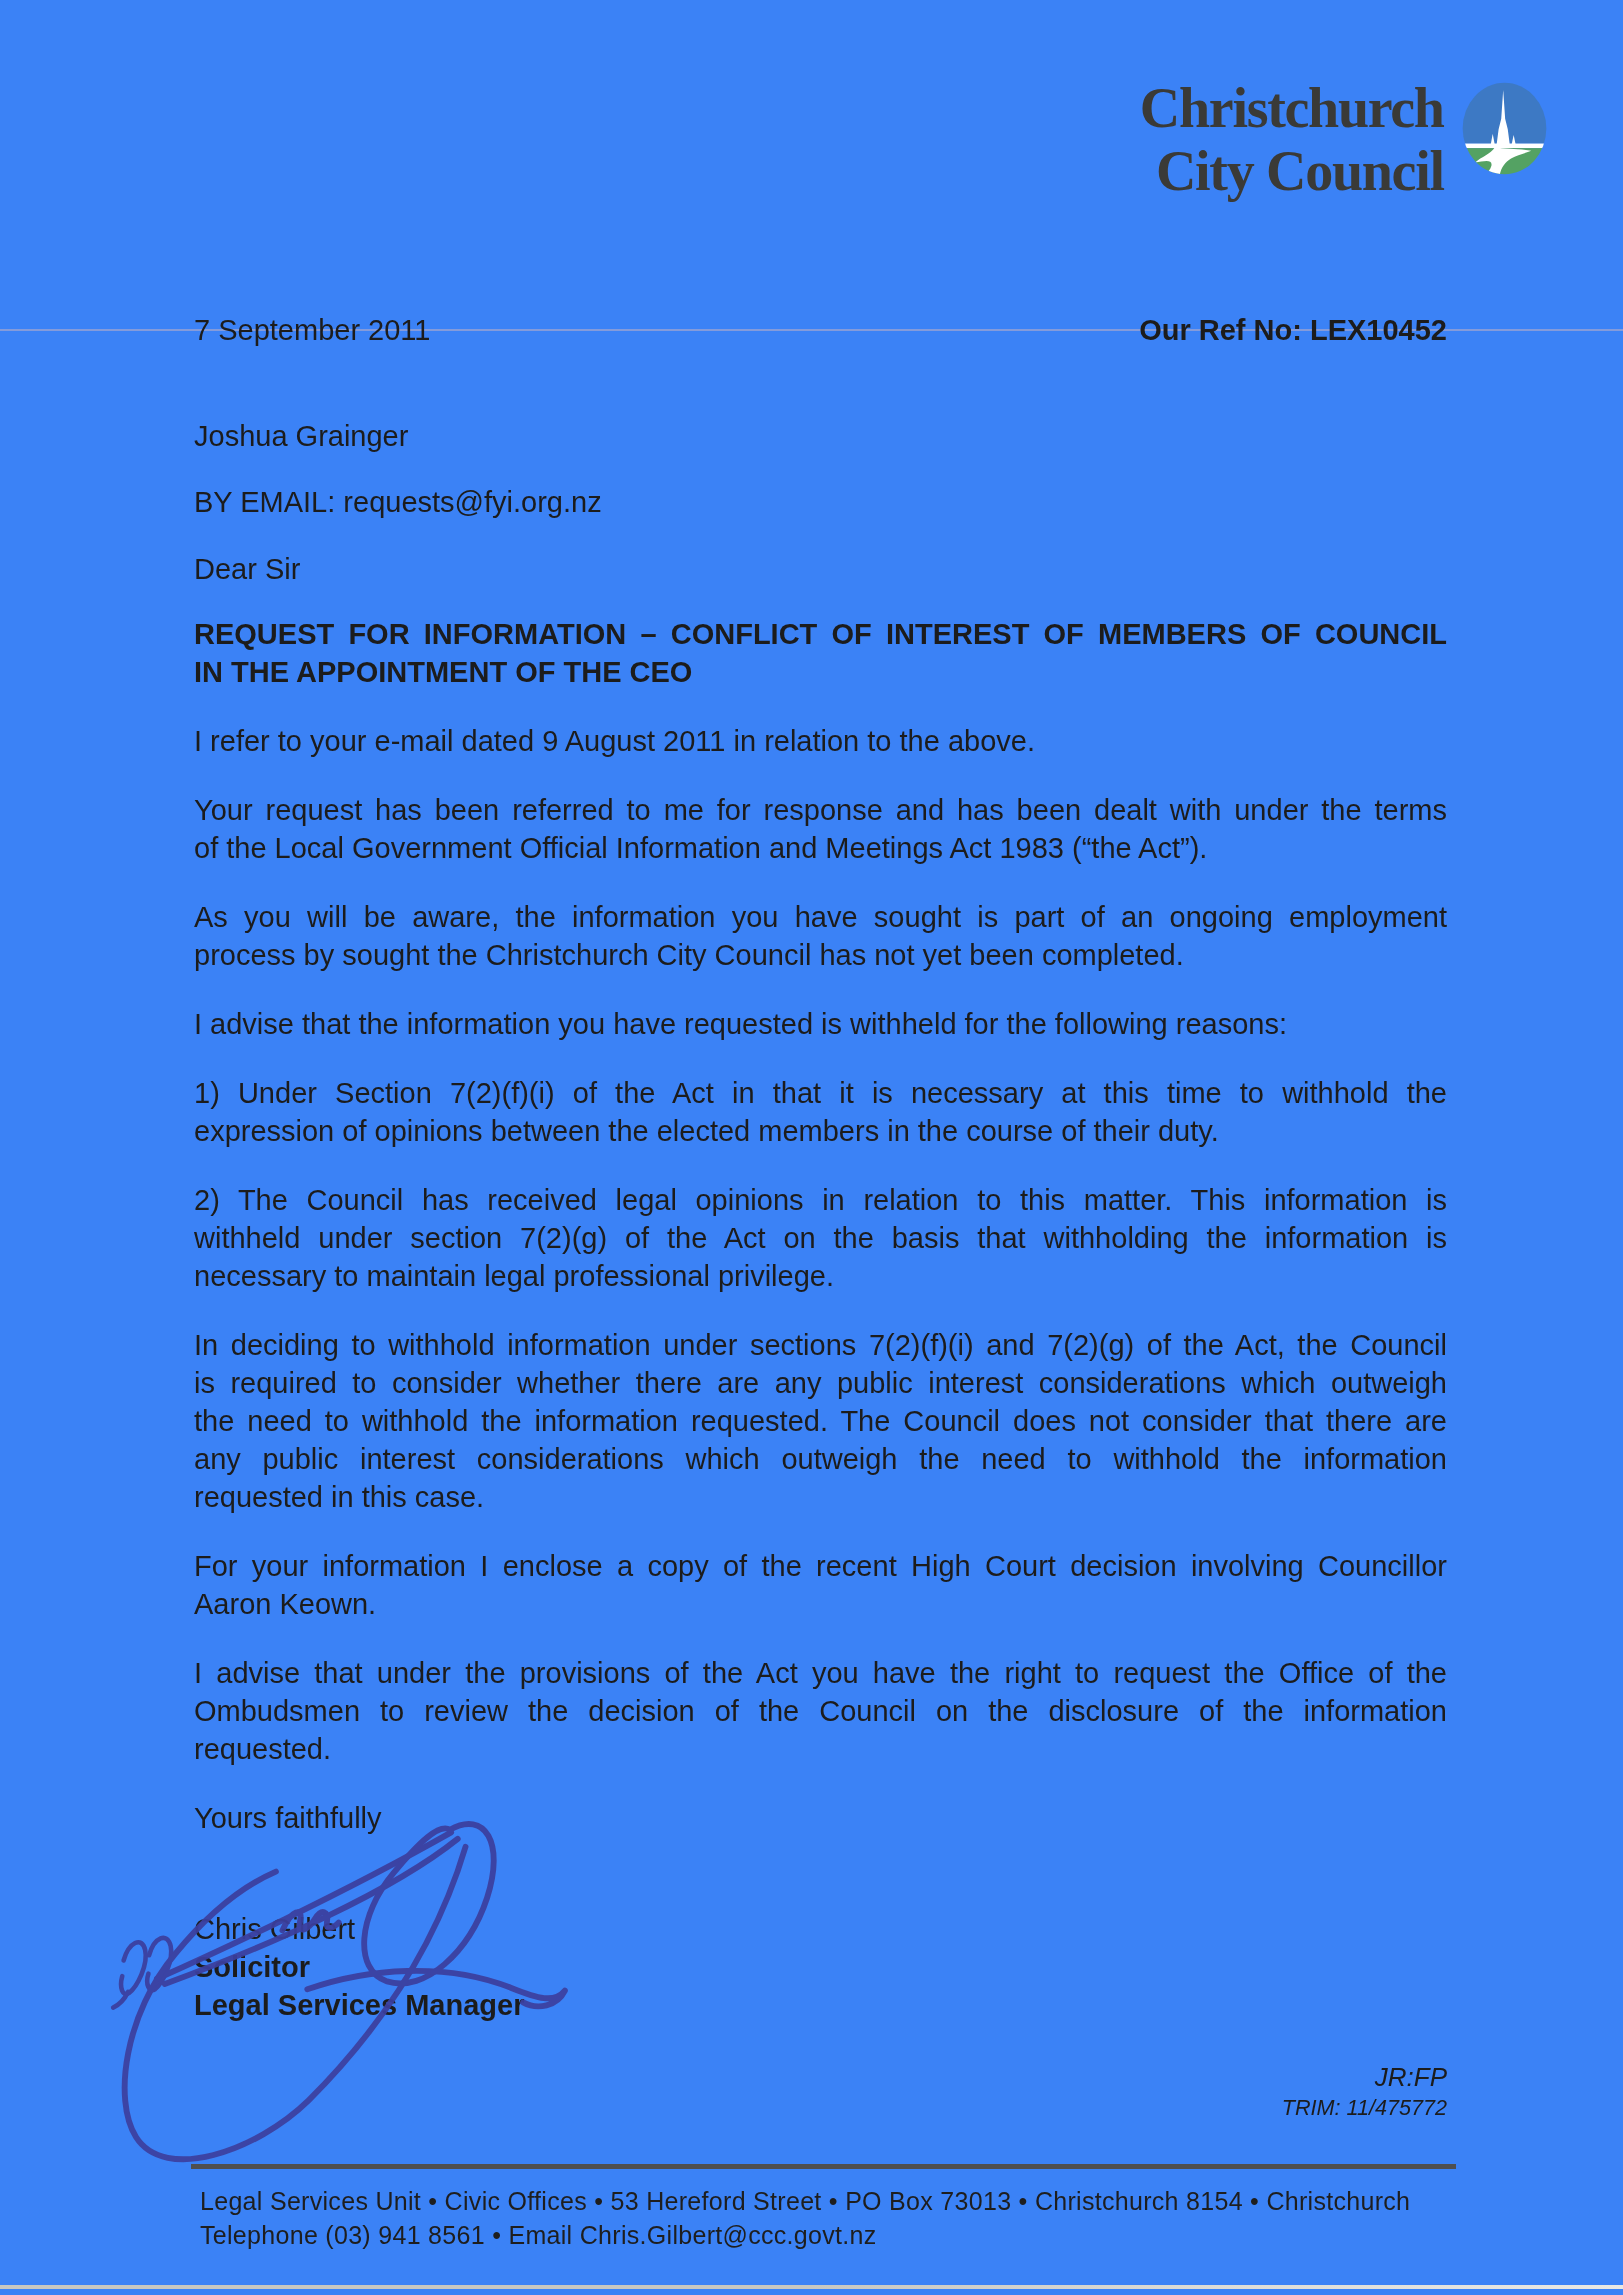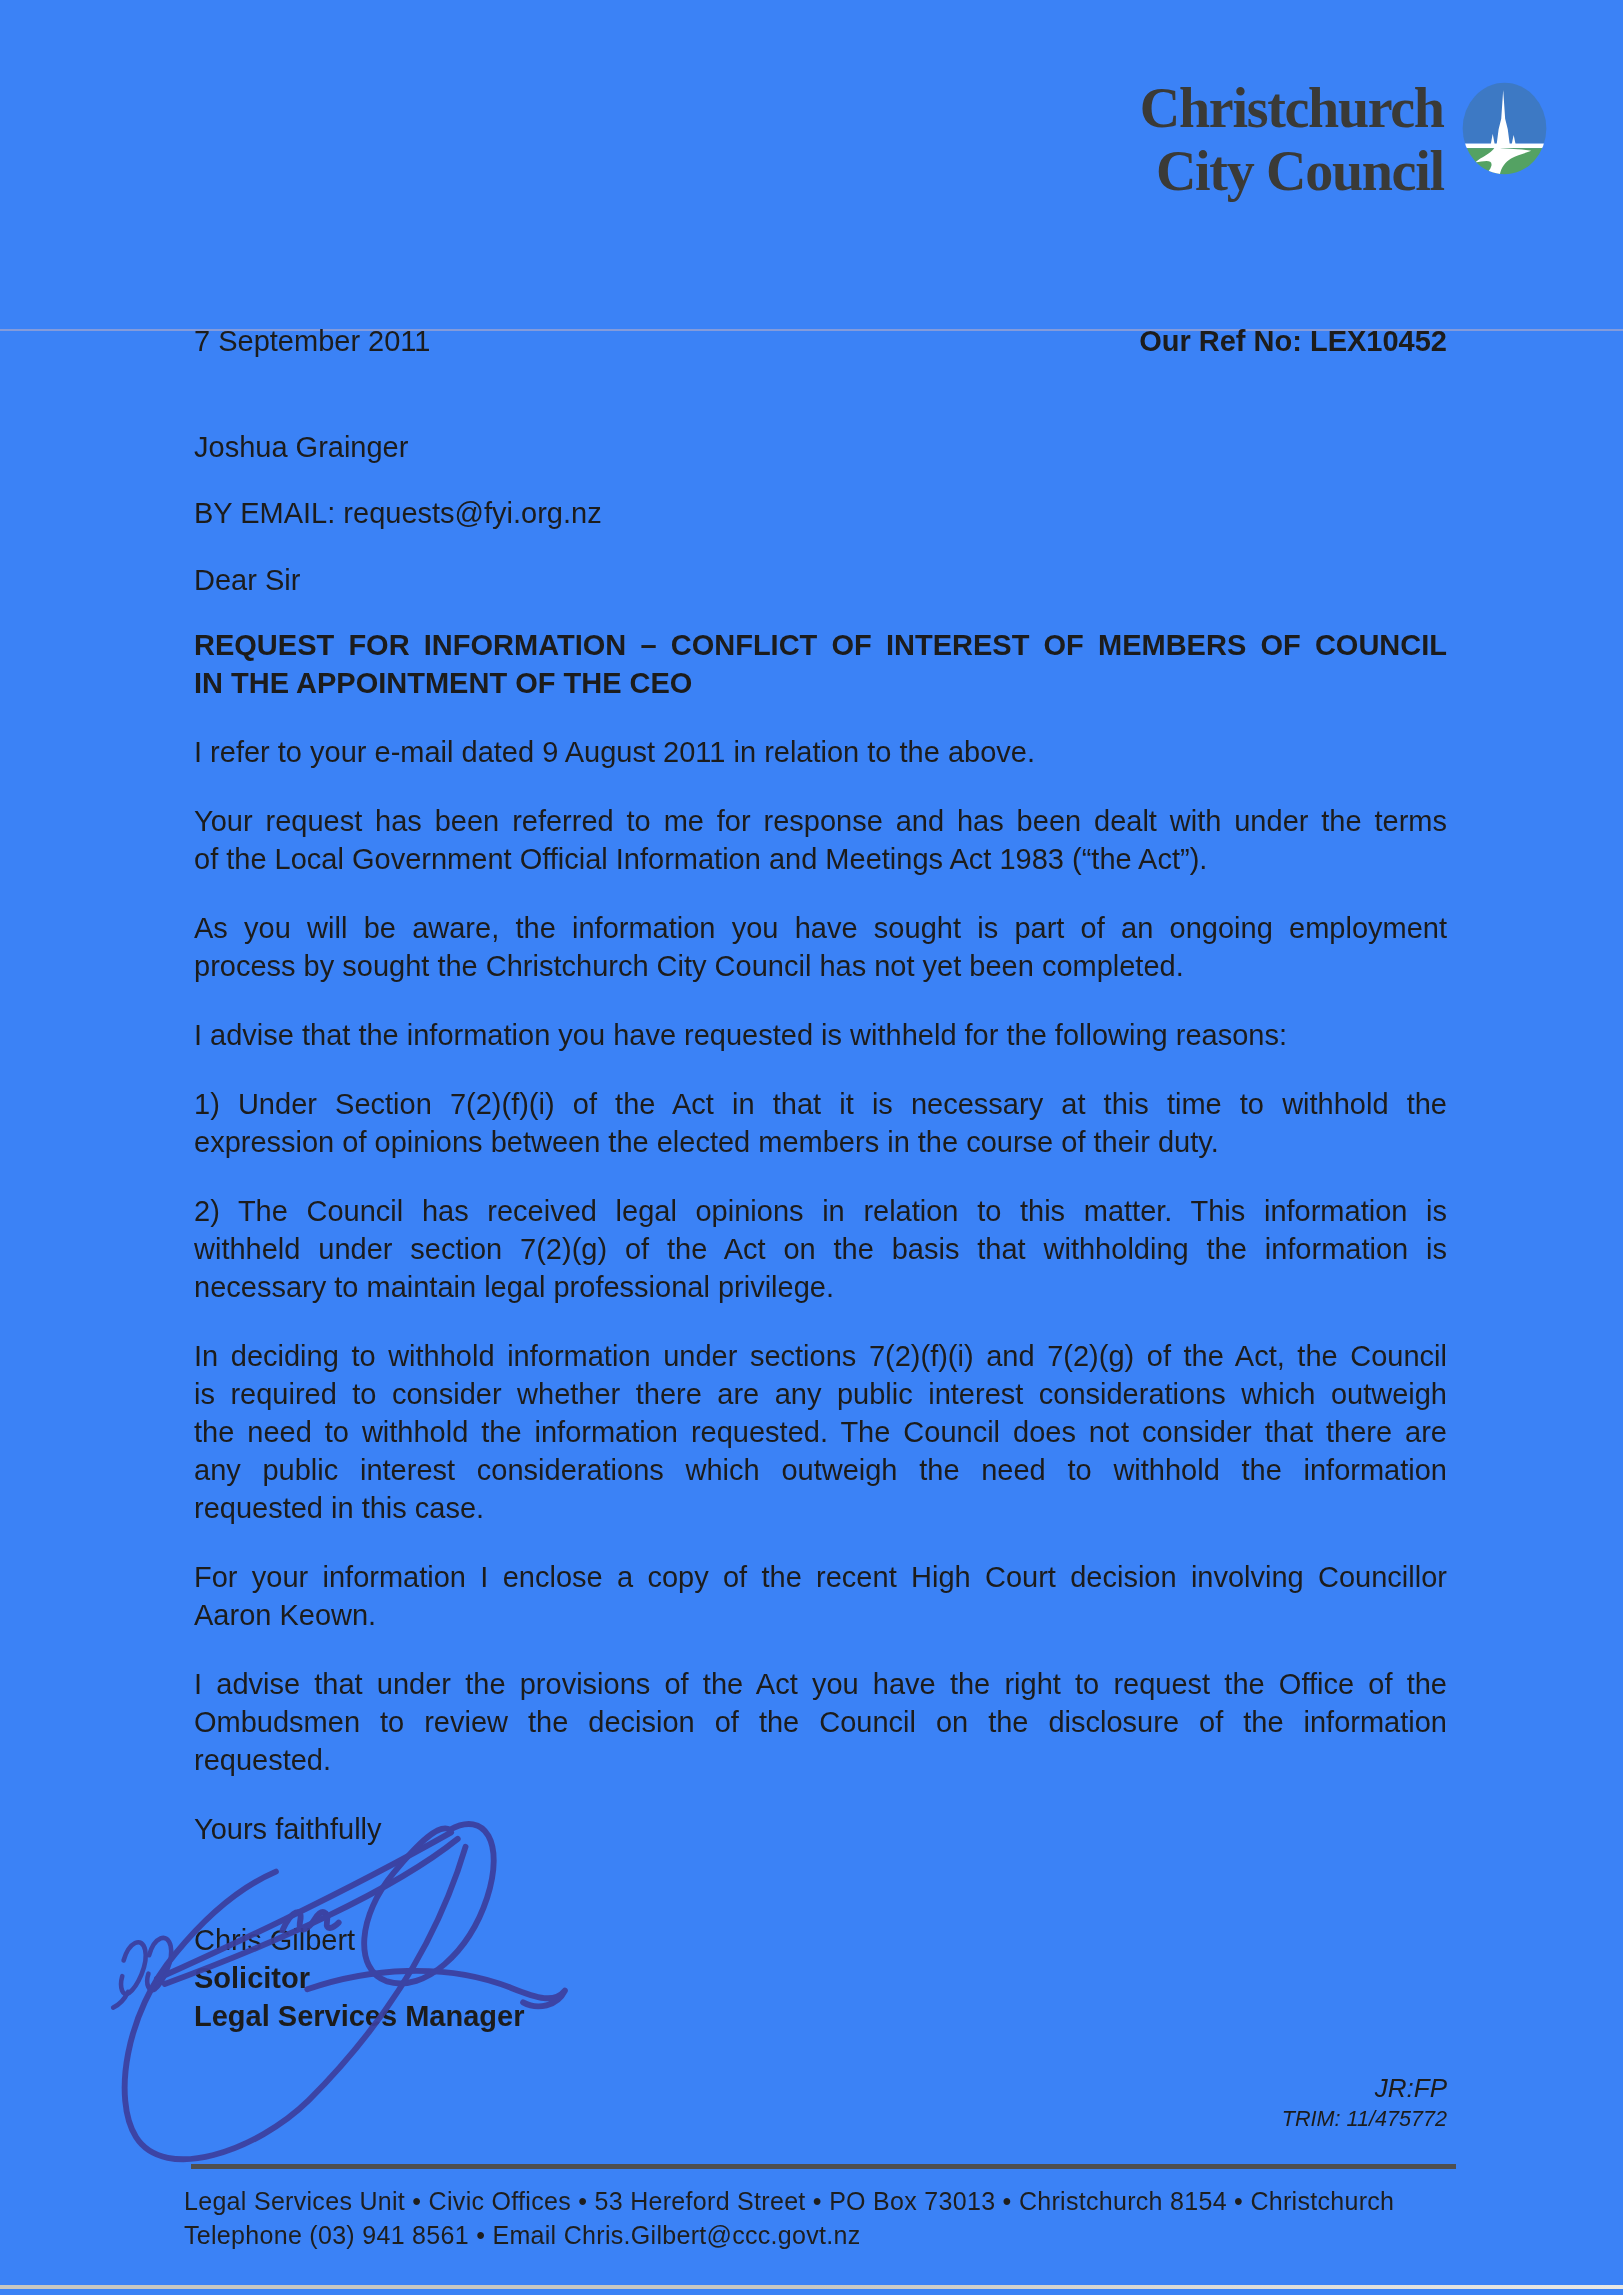--- a/index.html
+++ b/index.html
@@ -24,21 +24,21 @@
     font-size:56px;
     line-height:63px;
     letter-spacing:-1.3px;
     color:#3a3a37;
     text-align:right;
     margin-top:-5.2px;
   }
   .logo-mark{display:block;}
   
   .content{
-    position:absolute;left:194px;top:322px;width:1253px;
+    position:absolute;left:194px;top:311px;width:1253px;
     font-size:29px;line-height:38px;
   }
   .para{margin:0 0 31px 0;}
   .mb104{margin-bottom:68px;}
   .mb42{margin-bottom:27.5px;}
   .mb45{margin-bottom:29px;}
   .bold{font-weight:bold;}
   .line{text-align:left;}
   .just{text-align:justify;text-align-last:justify;}
   .date-row{display:flex;justify-content:space-between;}
@@ -52,21 +52,21 @@
   .signature-svg{
     position:absolute;left:85px;top:1785px;
     pointer-events:none;
   }
   
   .footer-rule{
     position:absolute;left:191px;top:2164px;width:1265px;height:4.6px;
     background:#4f4f4f;
   }
   .footer{
-    position:absolute;left:184px;top:2184px;width:1269px;
+    position:absolute;left:200px;top:2184px;width:1269px;
     font-size:25px;line-height:34px;color:#1e1e1e;
     letter-spacing:0.3px;
   }
   
   .artifact-pink{
     position:absolute;left:0;top:329px;width:1623px;height:2px;
     background:rgba(222,186,186,0.45);
   }
   .artifact-bottom{
     position:absolute;left:0;top:2285px;width:1623px;height:3.9px;

